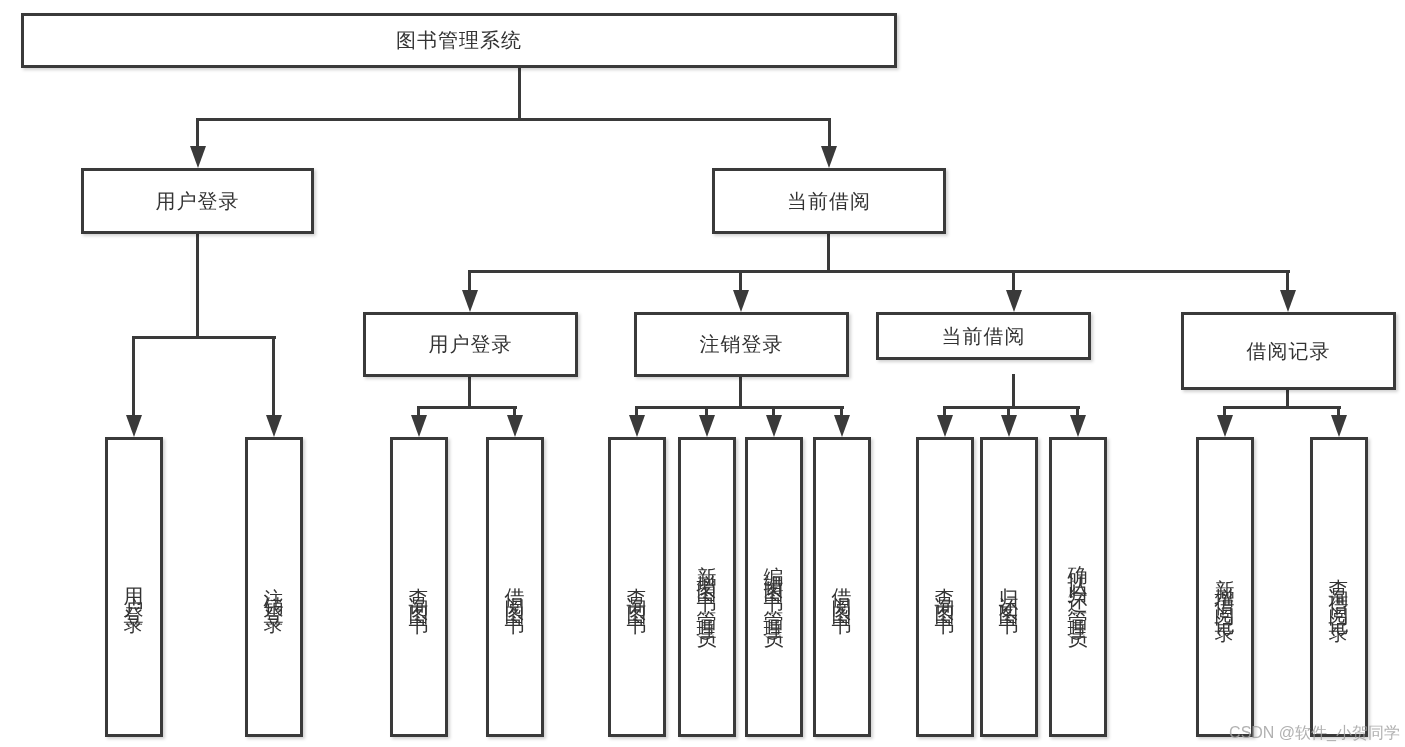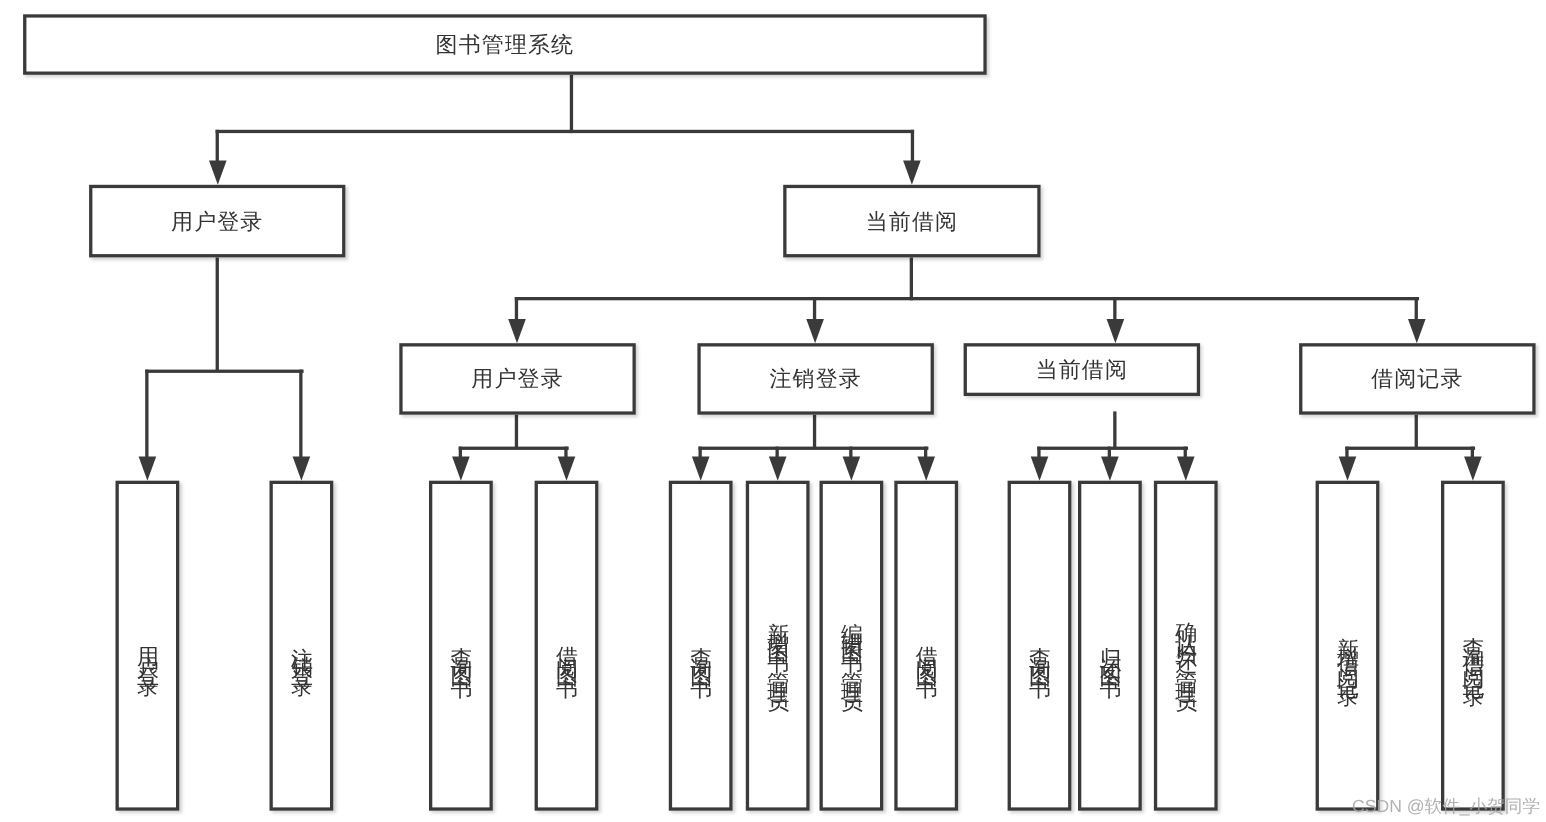--- a/index.html
+++ b/index.html
@@ -54,21 +54,21 @@
 
   
   #root-box   { left: 21px;  top: 13px;  width: 876px; height: 55px; }
   
   #login-box  { left: 81px;  top: 168px; width: 233px; height: 66px; }
   #mgmt-box   { left: 712px; top: 168px; width: 234px; height: 66px; }
   
   #newbooks-box { left: 363px;  top: 312px; width: 215px; height: 65px; }
   #borrow-box   { left: 634px;  top: 312px; width: 215px; height: 65px; }
   #current-box  { left: 876px;  top: 312px; width: 215px; height: 48px; }
-  #records-box  { left: 1181px; top: 312px; width: 215px; height: 65px; }
+  #records-box  { left: 1181px; top: 312px; width: 215px; height: 78px; }
   
   .leaf { top: 437px; width: 58px; height: 300px; }
   #leaf-l1 { left: 105px; }  #leaf-l2 { left: 245px; }
   #leaf-n1 { left: 390px; }  #leaf-n2 { left: 486px; }
   #leaf-b1 { left: 608px; }  #leaf-b2 { left: 678px; }
   #leaf-b3 { left: 745px; }  #leaf-b4 { left: 813px; }
   #leaf-c1 { left: 916px; }  #leaf-c2 { left: 980px; }
   #leaf-c3 { left: 1049px; }
   #leaf-r1 { left: 1196px; } #leaf-r2 { left: 1310px; }
 </style>

